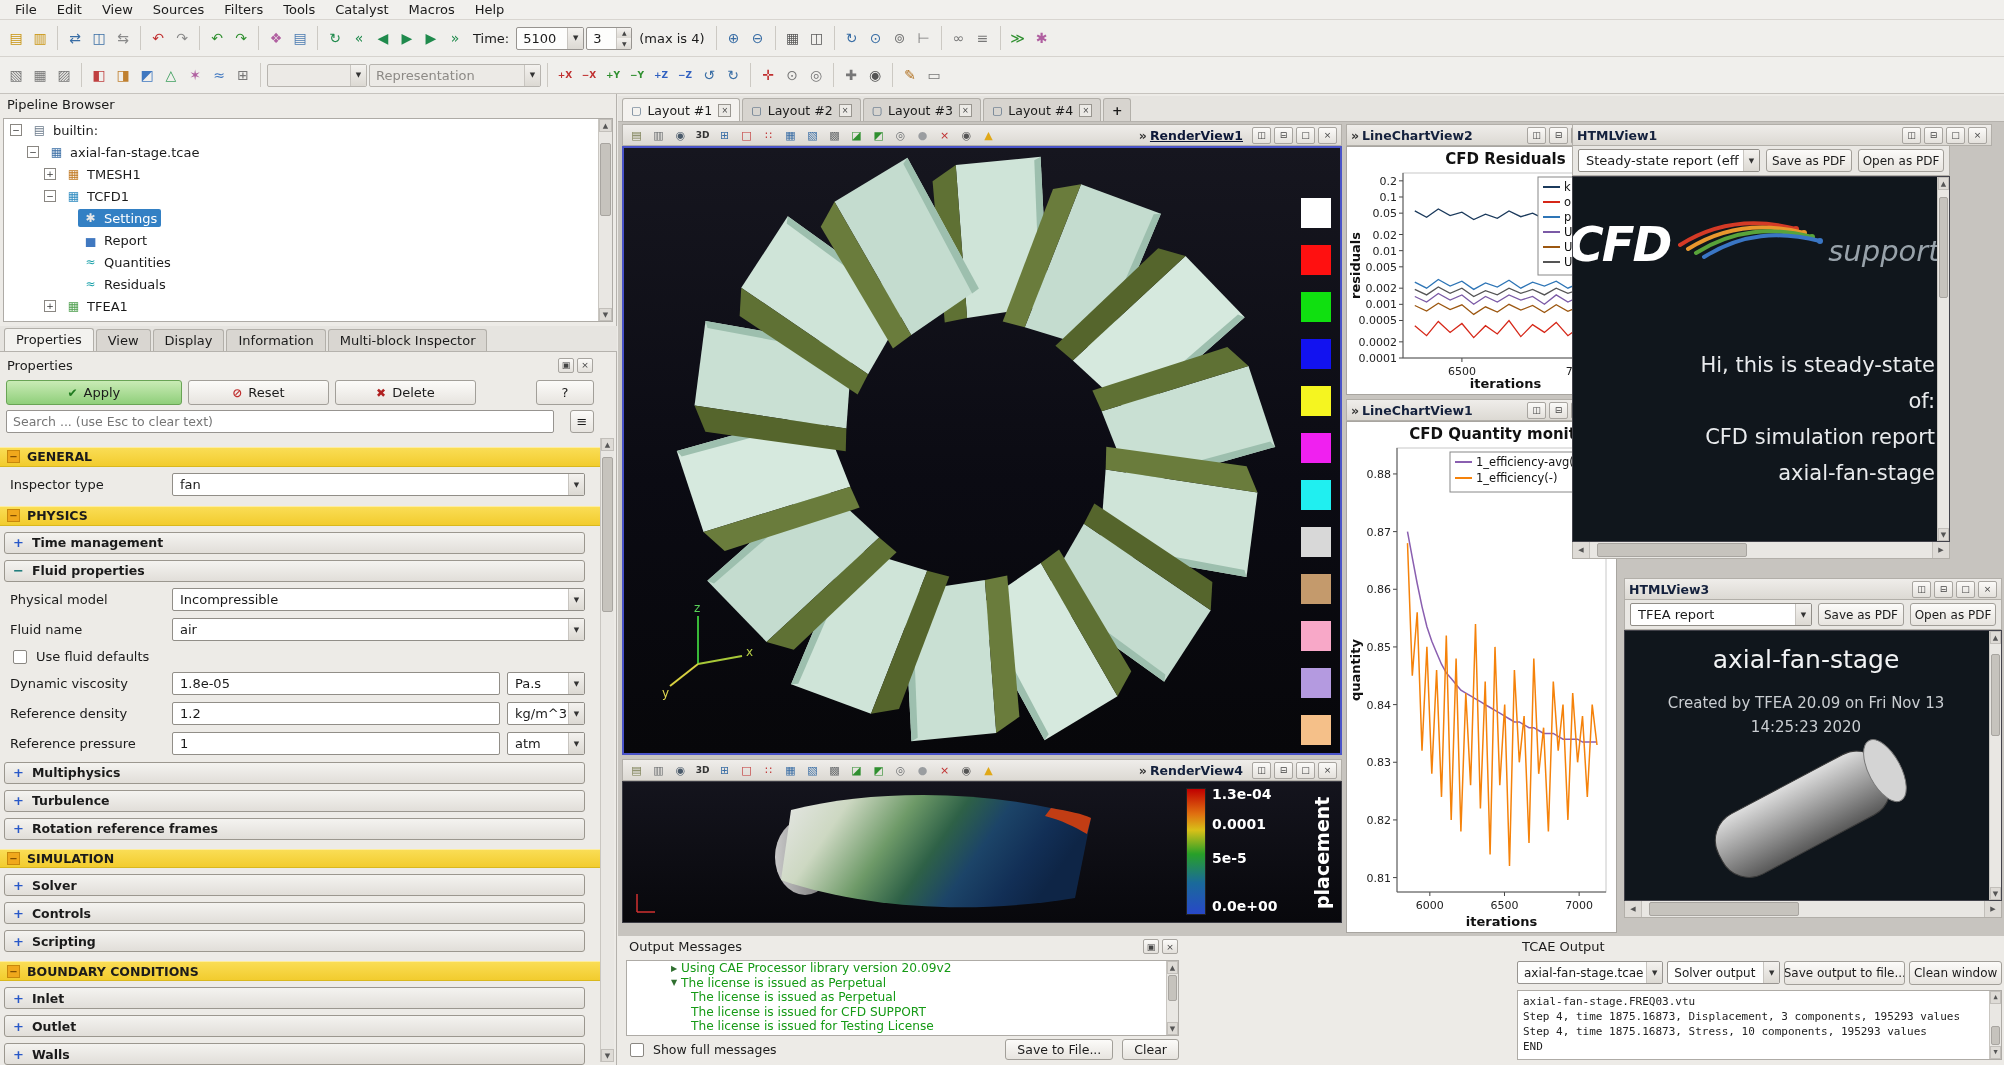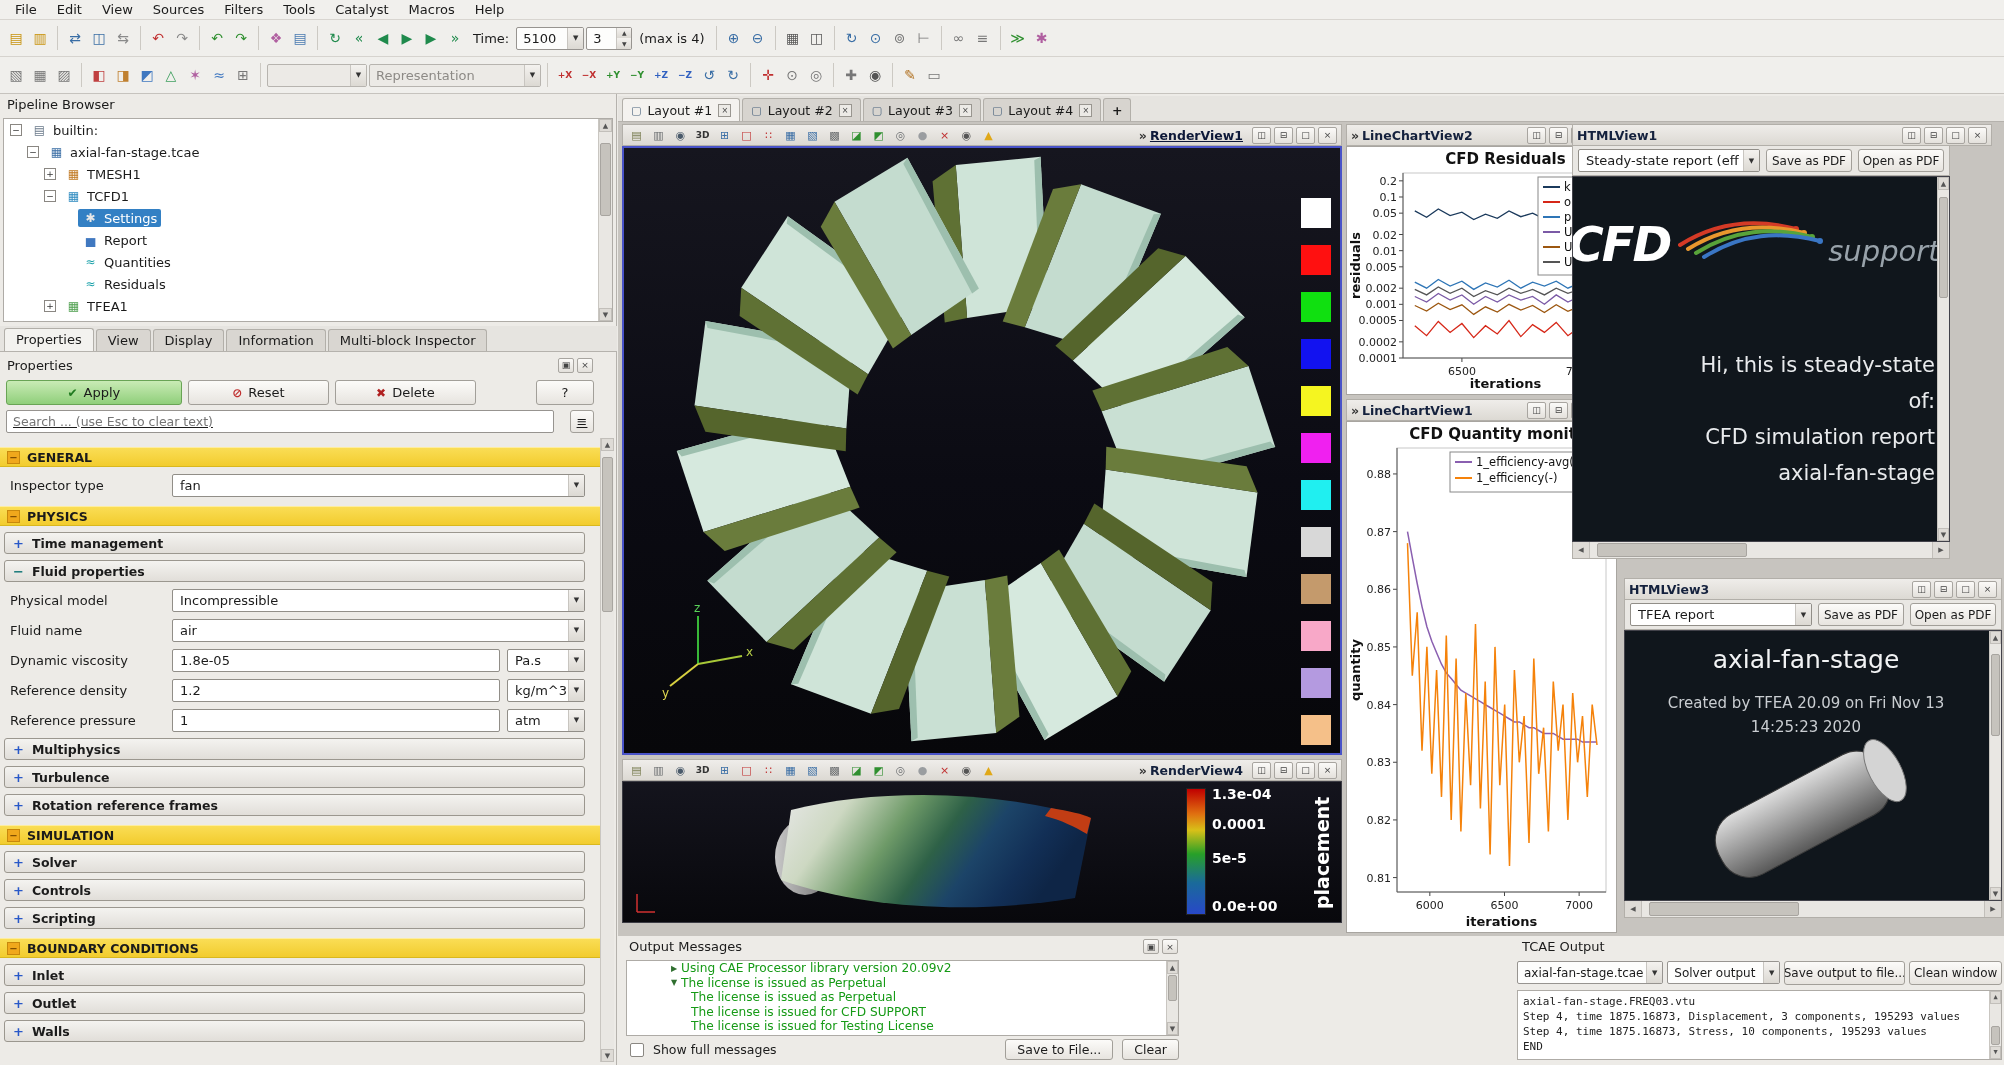--- a/index.html
+++ b/index.html
@@ -54,21 +54,21 @@
   .mini{width:16px;height:15px;border:1px solid #a8a5a0;background:linear-gradient(#fbfaf8,#e3e0db);
         display:flex;align-items:center;justify-content:center;font-size:9px;color:#444;border-radius:2px;}
   #props-buttons{left:6px;top:286px;width:588px;height:25px;display:flex;gap:6px;}
   .btn{background:linear-gradient(#fcfbf9,#e7e4df);border:1px solid #a29f99;border-radius:3px;display:flex;
        align-items:center;justify-content:center;gap:6px;font-size:13px;}
   .pbtn{height:25px;}
   .pbtn.apply{flex:1.25;background:linear-gradient(#c9ebb5,#90cf7b);border-color:#69a455;}
   .pbtn.reset{flex:1;} .pbtn.delete{flex:1;}
   .pbtn.help{flex:0 0 58px;margin-left:54px;}
   .bicon{font-size:12px;font-weight:bold;}
-  #props-search{left:6px;top:316px;width:588px;height:32px;display:flex;gap:16px;text-decoration:underline;}
+  #props-search{left:6px;top:316px;width:588px;height:32px;display:flex;gap:16px;}
   #search-input{flex:1;height:23px;border:1px solid #979490;border-radius:2px;padding:0 6px;font-size:12.5px;
                 font-family:inherit;color:#555;background:#fff;}
   #search-gear{width:24px;height:23px;}
   #props-rows{left:0;top:344px;width:600px;bottom:0;display:flex;flex-direction:column;overflow:hidden;}
   .sect{height:20px;margin-top:9px;background:linear-gradient(#fadd55,#f2cc2e);display:flex;align-items:center;
         gap:7px;padding-left:7px;font-weight:bold;font-size:12.5px;border-top:1px solid #fdeda0;border-bottom:1px solid #d9b81e;}
   .sect-ic{width:13px;height:13px;background:#f0a81c;border:1px solid #c8880c;color:#7a4a00;font-size:10px;
            line-height:11px;text-align:center;font-weight:bold;flex:none;}
   .grp{height:22px;margin:6px 15px 0 4px;background:linear-gradient(#f4f3f0,#e1ded9);border:1px solid #9b978f;
        border-radius:3px;display:flex;align-items:center;gap:8px;padding-left:8px;font-weight:bold;font-size:12.5px;flex:none;}
@@ -438,20 +438,24 @@
         </div>
         <div class="frow">
           <span class="flabel">Fluid name</span>
           <div class="fctrl">
             <div class="select">
               <span class="sel-v">air</span>
               <span class="dd">▼</span>
             </div>
           </div>
         </div>
+        <div class="cbrow">
+          <span class="cb"></span>
+          <span>Use fluid defaults</span>
+        </div>
         <div class="frow">
           <span class="flabel">Dynamic viscosity</span>
           <div class="fctrl">
             <div class="tinput">1.8e-05</div>
             <div class="select unitsel">
               <span class="sel-v">Pa.s</span>
               <span class="dd">▼</span>
             </div>
           </div>
         </div>

